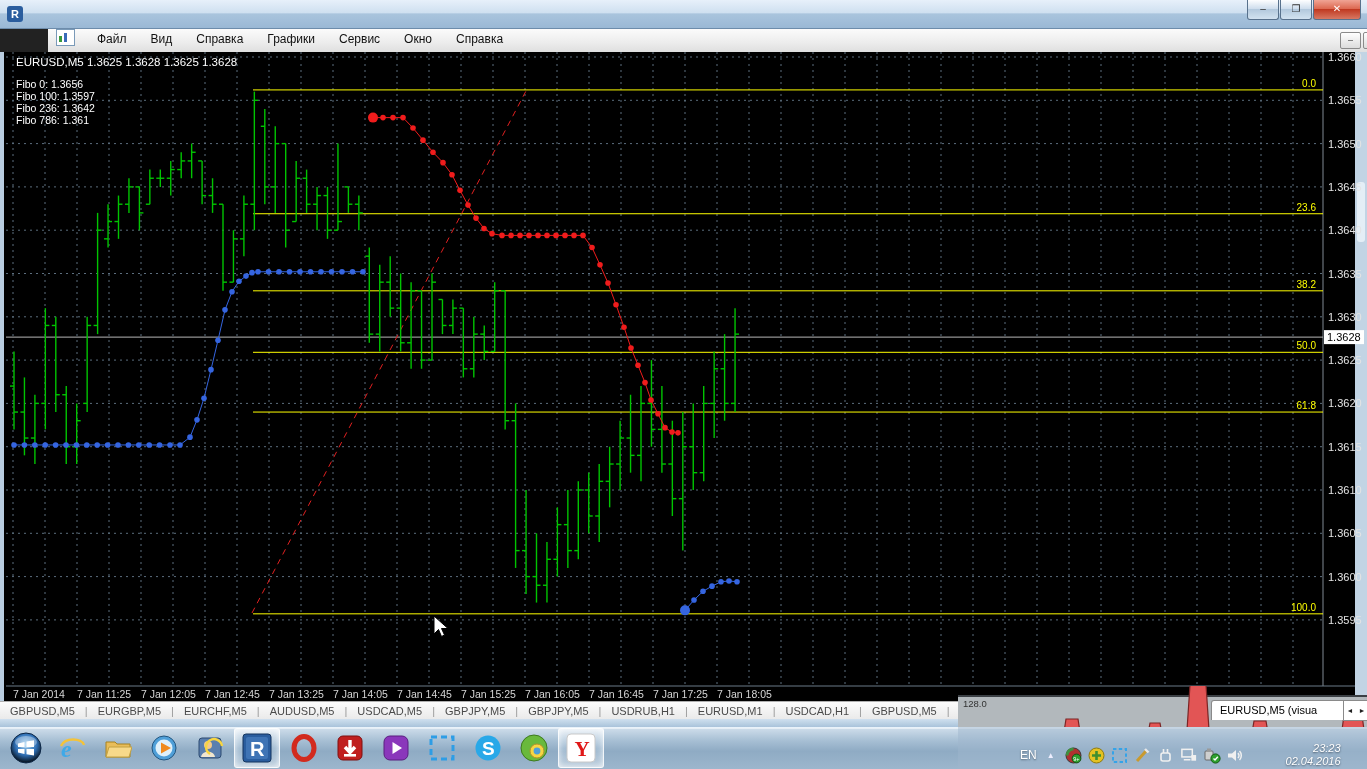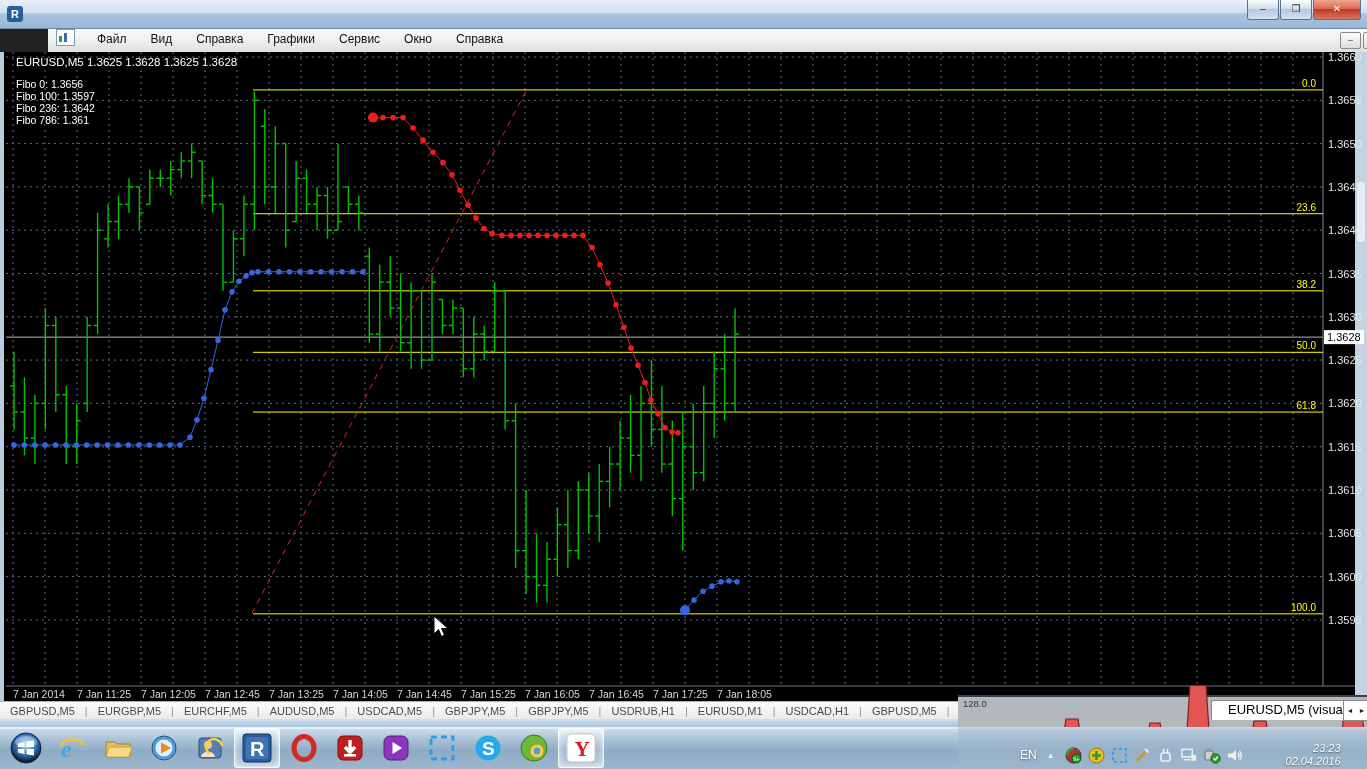--- a/index.html
+++ b/index.html
@@ -30,22 +30,22 @@
     background:linear-gradient(#fefefe,#dcdcdc);font-size:9px;color:#444;text-align:center;line-height:14px;}
   
   #chart-wrap{position:absolute;left:0;top:52px;width:1367px;height:649px;}
   
   #tabstrip{position:absolute;left:0;top:701px;width:1367px;height:18px;
     background:linear-gradient(#fcfcfc,#e9e9e9);border-top:1px solid #b0b0b0;
     display:flex;align-items:center;font-size:11px;color:#4a4a4a;overflow:hidden;}
   .tab{padding:0 10px;white-space:nowrap;}
   .tabsep{color:#999;}
   #active-tab{position:absolute;left:1211px;top:700px;width:131px;height:19px;background:#fff;
-    border:1px solid #8a8a8a;border-bottom:none;border-radius:3px 3px 0 0;font-size:13px;color:#000;
-    line-height:18px;padding-left:16px;white-space:nowrap;overflow:hidden;z-index:30;}
+    border:1px solid #8a8a8a;border-bottom:none;border-radius:3px 3px 0 0;font-size:11px;color:#000;
+    line-height:18px;padding-left:8px;white-space:nowrap;overflow:hidden;z-index:30;}
   #tab-arrows{position:absolute;left:1343px;top:700px;width:24px;height:19px;background:#fff;
     border:1px solid #8a8a8a;z-index:30;display:flex;align-items:center;justify-content:space-around;
     font-size:7px;color:#222;}
   
   #win-bottom{position:absolute;left:0;top:719px;width:1367px;height:8px;
     background:linear-gradient(#cfe0ef,#a9c3da);}
   
   #bgwin{position:absolute;left:958px;top:686px;width:409px;height:83px;z-index:20;}
   
   #taskbar{position:absolute;left:0;top:727px;width:1367px;height:42px;z-index:25;

